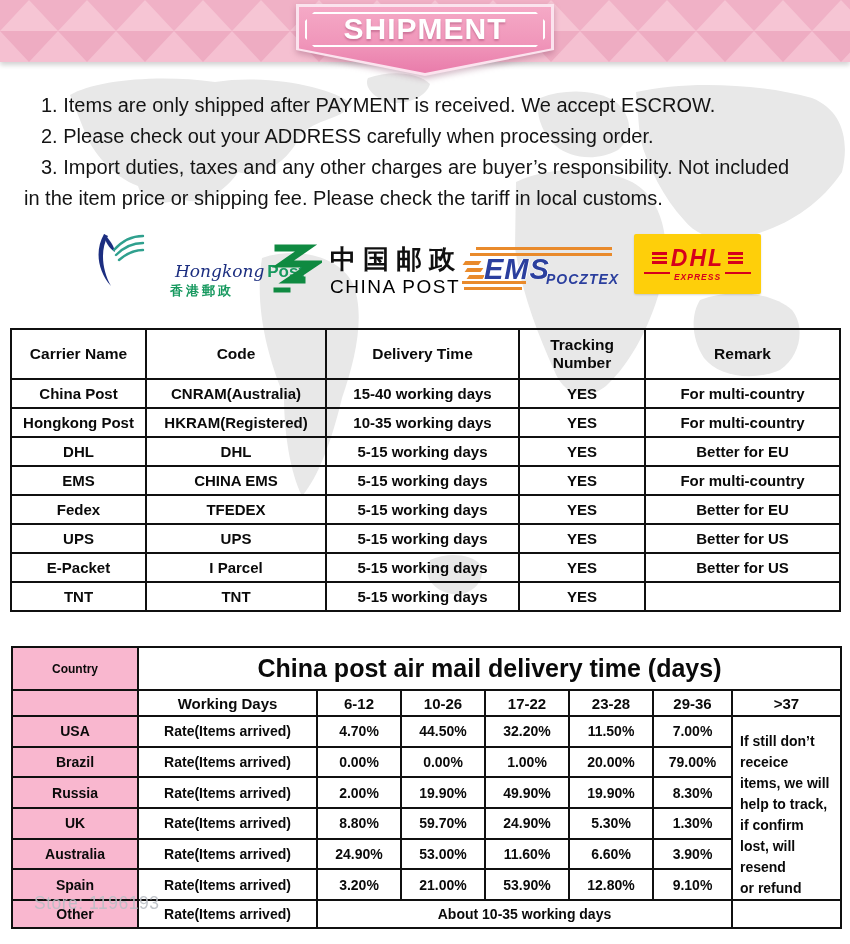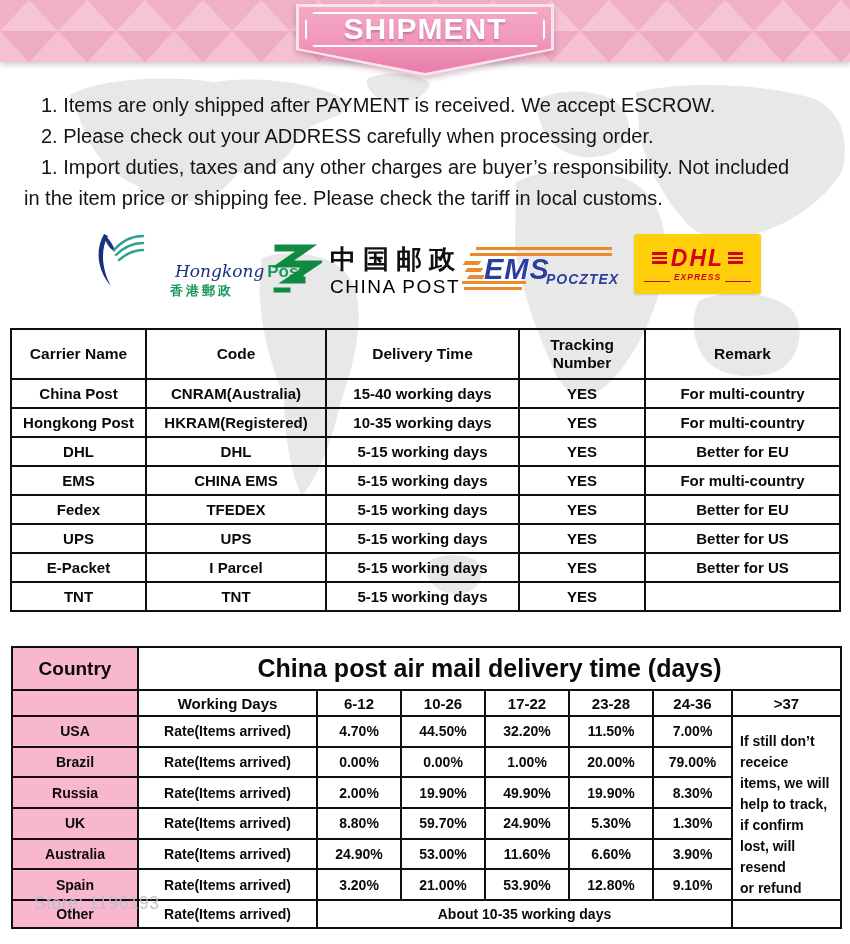--- a/index.html
+++ b/index.html
@@ -61,39 +61,39 @@
   .ems-chev{position:absolute;background:#e98a2b;width:16px;height:4px;transform:skewX(-35deg);}
 
   #dhl-logo{left:634px;top:234px;width:127px;height:60px;background:#fecf0a;
             border-radius:2px;box-shadow:0 1px 2px rgba(0,0,0,.15);}
   .dhl-row{position:absolute;left:0;right:0;top:13px;display:flex;align-items:center;
            justify-content:center;gap:4px;}
   .dhl-lines{display:flex;flex-direction:column;gap:2px;}
   .dhl-lines span{display:block;width:15px;height:2.5px;background:#d6001c;}
   .dhl-name{font-size:23px;font-weight:bold;font-style:italic;color:#d6001c;
             letter-spacing:2px;line-height:22px;}
-  .dhl-sub-row{position:absolute;left:0;right:0;top:38px;display:flex;align-items:flex-end;
+  .dhl-sub-row{position:absolute;left:0;right:0;top:38px;display:flex;align-items:flex-start;
                justify-content:center;gap:4px;}
   .dhl-sub-row i{display:block;width:26px;height:1.5px;background:#d6001c;}
   .dhl-sub{font-size:8.5px;font-weight:bold;font-style:italic;color:#d6001c;letter-spacing:1px;}
 
   
   table{border-collapse:collapse;table-layout:fixed;position:absolute;z-index:2;
         background:transparent;}
   td{border:2px solid #101010;text-align:center;font-weight:bold;color:#0a0a0a;
      padding:0;overflow:hidden;}
   #carrier-table{left:10px;top:328px;width:829px;border:2px solid #101010;}
   #carrier-table .hrow td{height:48px;font-size:15.5px;}
   #carrier-table .drow td{height:27px;font-size:15px;}
 
   #delivery-table{left:11px;top:646px;width:829px;border:2px solid #101010;}
   .pink{background:#f9b7cf;}
   #delivery-table .trow td{height:41px;}
   .dt-title{font-size:25px;font-weight:bold;}
-  .dt-country{font-size:19px;}
+  .dt-country{font-size:12px;}
   #delivery-table .wrow td{height:24px;font-size:15px;}
   #delivery-table .rrow td{height:26px;font-size:14px;}
   .rate-label{font-size:15px;margin-top:24px;}
   .remark-cell{text-align:left;vertical-align:top;padding:14px 3px 0 7px;
                font-size:15px;line-height:21px;white-space:pre-line;}
   .other-note{font-size:15px;border-radius:10px;}
 
   
   .watermark{position:absolute;left:1px;top:893px;z-index:5;font-size:17.5px;
              color:rgba(185,190,196,.9);letter-spacing:.5px;padding-left:33px;}
@@ -130,21 +130,21 @@
     <div class="badge-outline"></div>
     <div class="badge-main"></div>
     <div class="badge-frame"></div>
     <div class="badge-text">SHIPMENT</div>
   </div>
 </div>
 
 <div class="notes">
   <div class="indent">1. Items are only shipped after PAYMENT is received. We accept ESCROW.</div>
   <div class="indent">2. Please check out your ADDRESS carefully when processing order.</div>
-  <div class="indent">1. Import duties, taxes and any other charges are buyer’s responsibility. Not included</div>
+  <div class="indent">3. Import duties, taxes and any other charges are buyer’s responsibility. Not included</div>
   <div>in the item price or shipping fee. Please check the tariff in local customs.</div>
 </div>
 
 <div class="logo" id="hk-logo">
   <svg width="58" height="62" viewBox="0 0 58 62" xmlns="http://www.w3.org/2000/svg">
     <path d="M16 4 C7 20 9 40 23 56 C14 40 12 20 20 6 Z" fill="#1c2e80"></path>
     <path d="M16 4 C22 10 26 16 27 22 C21 18 17 12 16 4 Z" fill="#1c2e80"></path>
     <g stroke="#2fa08e" stroke-width="2.4" fill="none" stroke-linecap="round">
       <path d="M26 20 C34 11 45 6 55 6"></path>
       <path d="M28 25 C36 17 46 13 55 13"></path>
@@ -290,21 +290,21 @@
     <td class="pink dt-country">Country</td>
     <td colspan="7" class="dt-title">China post air mail delivery time (days)</td>
   </tr>
   <tr class="wrow">
     <td class="pink"></td>
     <td>Working Days</td>
     <td>6-12</td>
     <td>10-26</td>
     <td>17-22</td>
     <td>23-28</td>
-    <td>24-36</td>
+    <td>29-36</td>
     <td>&gt;37</td>
   </tr>
   <tr class="rrow">
     <td class="pink dt-country">USA</td>
     <td class="rate-label">Rate(Items arrived)</td>
     <td>4.70%</td>
     <td>44.50%</td>
     <td>32.20%</td>
     <td>11.50%</td>
     <td>7.00%</td>

